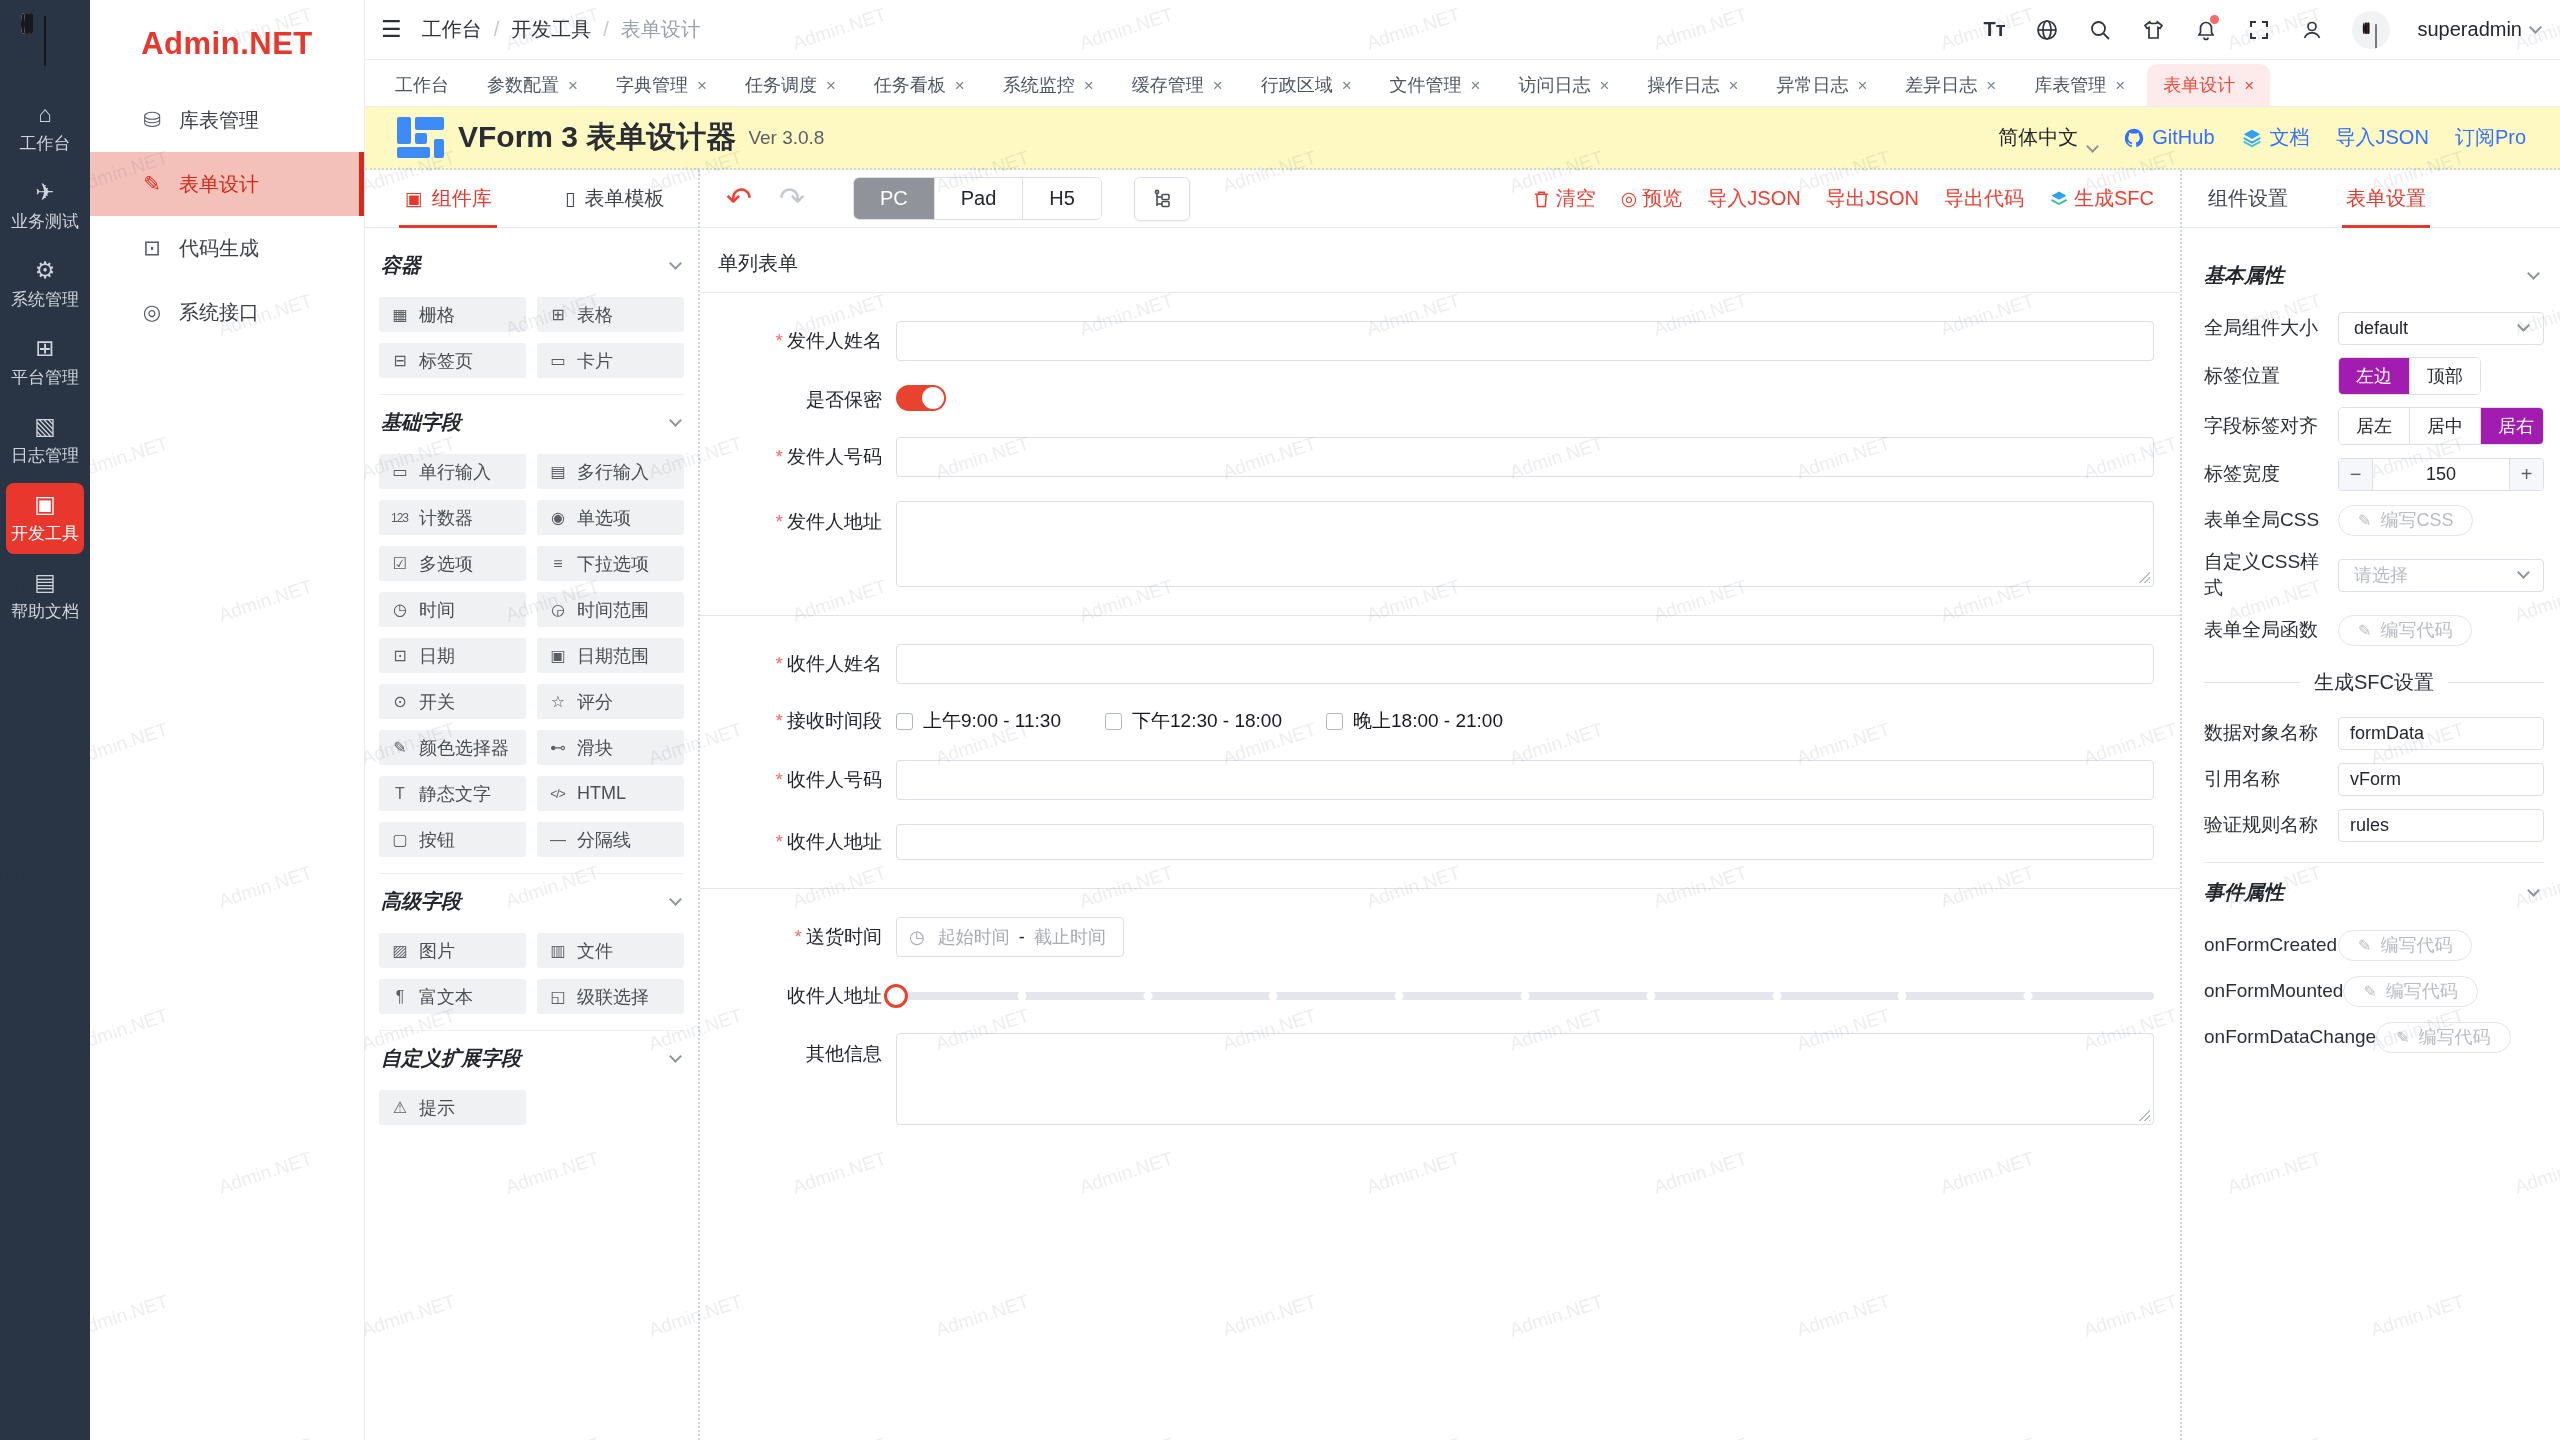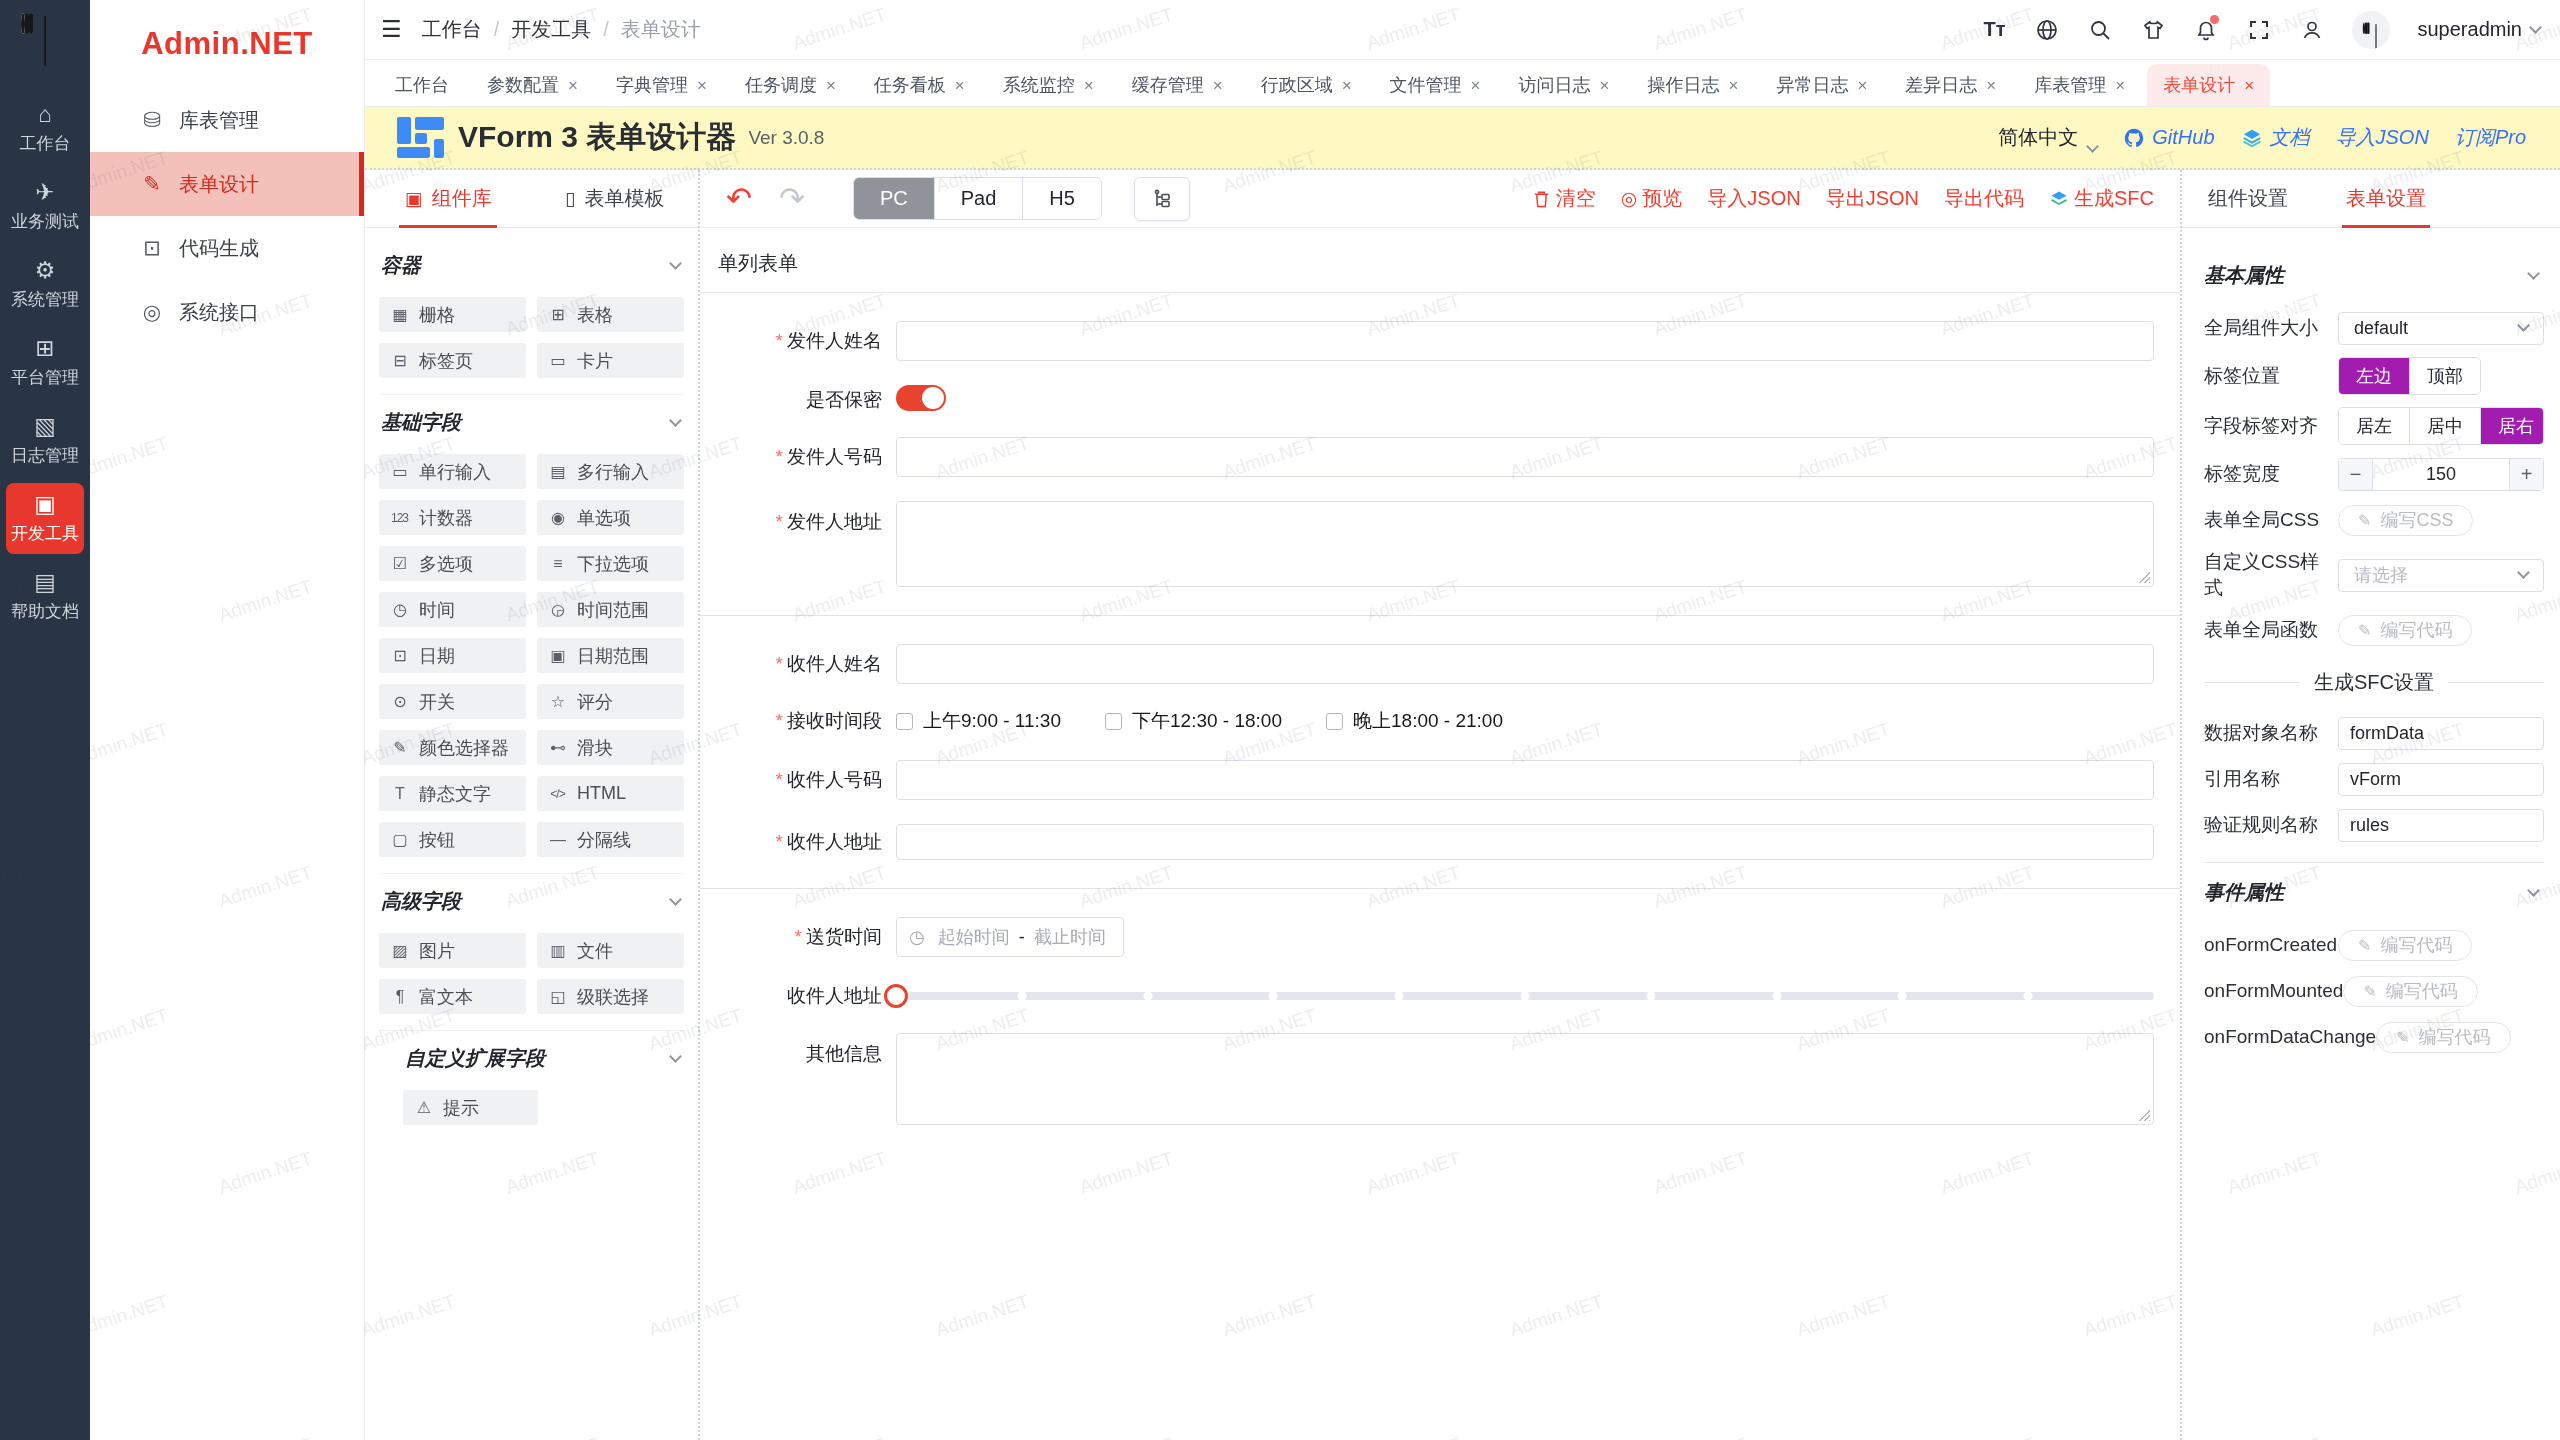--- a/index.html
+++ b/index.html
@@ -54,32 +54,32 @@
   .vform-logo i { position:absolute; background:#3e8bf7; border-radius:2px; }
   .vb1 { left:0;  top:0;  width:14px; height:27px; }
   .vb2 { left:18px; top:0; width:29px; height:13px; }
   .vb3 { left:18px; top:16px; width:12px; height:11px; }
   .vb4 { left:0;  top:30px; width:33px; height:11px; }
   .vb5 { left:37px; top:22px; width:10px; height:19px; }
   .dtitle { font-size:30px; font-weight:bold; color:#2a2e34; }
   .dver { font-size:19px; color:#596068; margin-left:12px; }
   .dhead-right { margin-left:auto; display:flex; align-items:center; gap:26px; font-size:20px; }
   .lang { color:#22262c; display:flex; gap:10px; align-items:flex-end; cursor:pointer; }
-  .dlink { color:#3370fe; display:flex; align-items:center; gap:7px; cursor:pointer;font-style:italic; }
+  .dlink { color:#3370fe; display:flex; align-items:center; gap:7px; cursor:pointer; }
   
   .dbody { display:flex; height:1270px; background:#fff; }
   .wpanel { width:335px; border-right:2px dotted #ccd6e4; display:flex; flex-direction:column; }
   .panel-tabs { height:58px; display:flex; border-bottom:1px solid #e4e7ed; flex:none; }
   .ptab { flex:1; display:flex; align-items:center; justify-content:center; gap:9px; font-size:20px; color:#40454d; position:relative; cursor:pointer; }
   .ptab .picon { font-size:19px; }
   .ptab.active { color:#e8382d; }
   .ptab.active::after { content:""; position:absolute; left:50%; transform:translateX(-50%); bottom:-1px; width:98px; height:3px; background:#e8382d; }
   .wpanel-scroll { flex:1; overflow:hidden; padding:14px 14px 0; }
   .wsec { padding-bottom:16px; margin-bottom:14px; border-bottom:1px solid #f0f0f0; }
-  .wsec:last-child { border-bottom:none;margin-left:24px; }
+  .wsec:last-child { border-bottom:none; }
   .wsec-head { display:flex; align-items:center; justify-content:space-between; font-size:20px; font-weight:bold; font-style:italic; color:#23262c; margin:10px 4px 18px 2px; cursor:pointer; }
   .wgrid { display:grid; grid-template-columns:1fr 1fr; gap:11px; }
   .witem { height:35px; background:#f0f1f3; border-radius:3px; display:flex; align-items:center; gap:9px; padding:0 10px; font-size:18px; color:#4a4e55; cursor:grab; }
   .witem .wicon { color:#5a5e66; font-size:16px; min-width:21px; text-align:center; letter-spacing:-1px; }
   
   .canvas { flex:1; display:flex; flex-direction:column; min-width:0; }
   .ctoolbar { height:58px; display:flex; align-items:center; padding:0 26px; border-bottom:1px solid #ededed; flex:none; }
   .undo { font-size:31px; color:#f23d31; cursor:pointer; line-height:1; }
   .redo { font-size:31px; color:#c3c8cf; cursor:pointer; margin-left:27px; line-height:1; }
   .devices { display:flex; margin-left:48px; border:1px solid #dcdfe6; border-radius:6px; overflow:hidden; }

